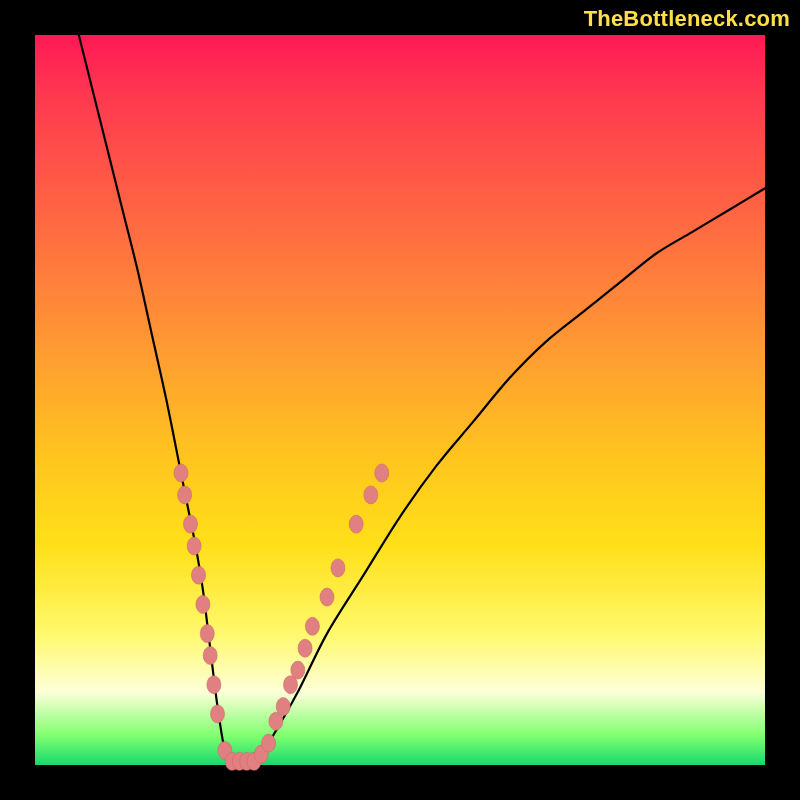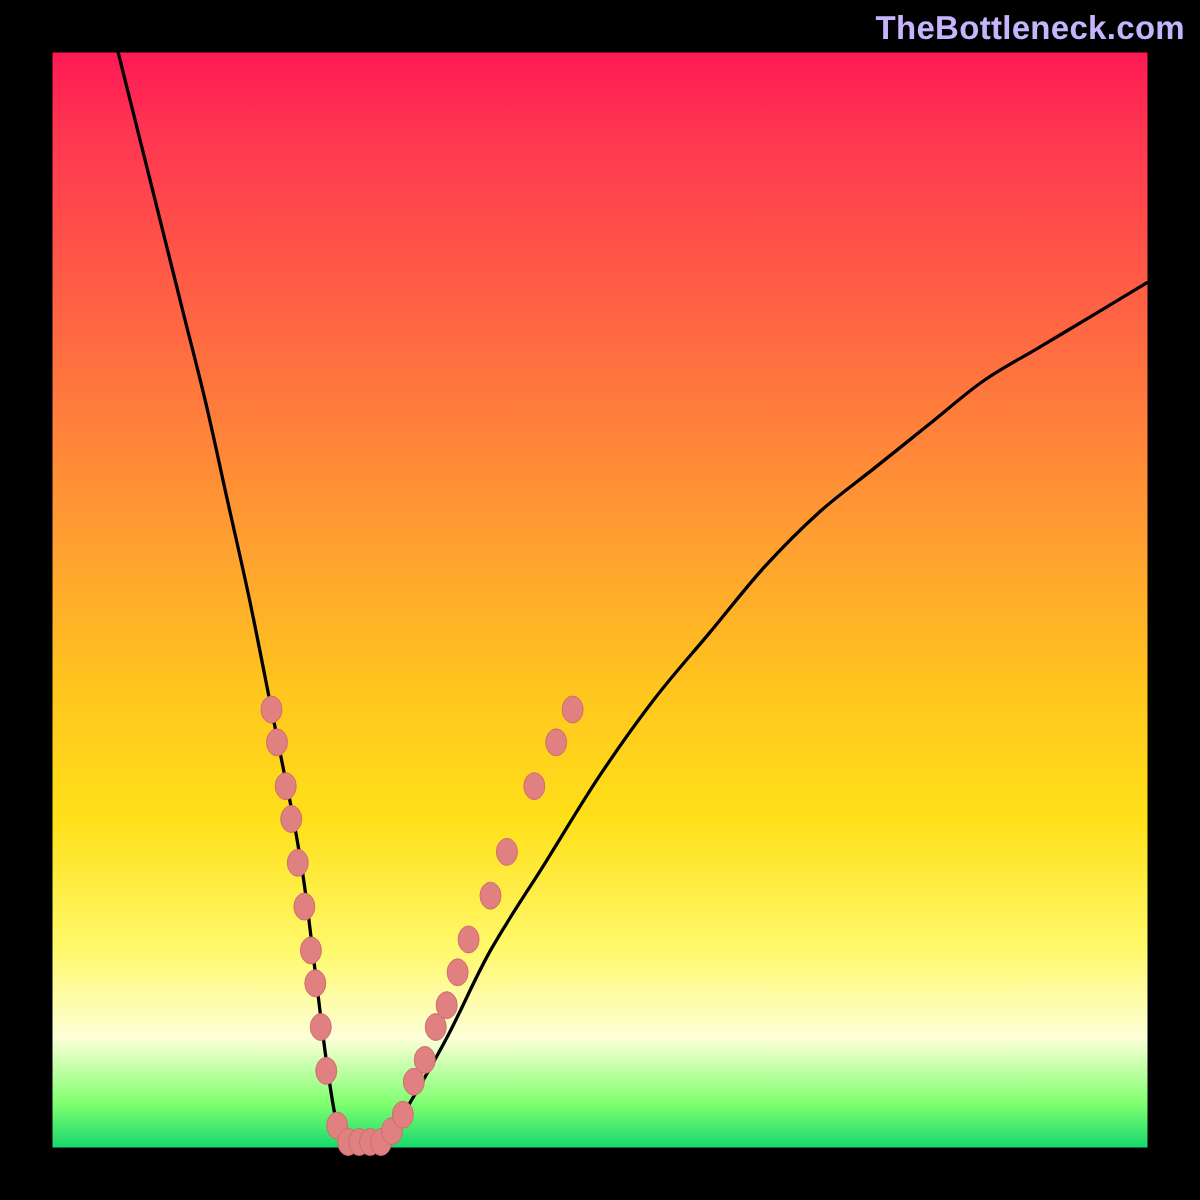--- a/index.html
+++ b/index.html
@@ -37,21 +37,21 @@
       #7fff6f 96%,
       #18d86f 100%
     );
   }
   .watermark {
     position: absolute;
     top: 6px;
     right: 10px;
     font-size: 22px;
     font-weight: 600;
-    color: #c4b5fd;
+    color: #fde047;
     letter-spacing: 0.2px;
     font-family: Arial, Helvetica, sans-serif;
   }
   svg.curve-layer {
     position: absolute;
     left: 0;
     top: 0;
     width: 730px;
     height: 730px;
     overflow: visible;

